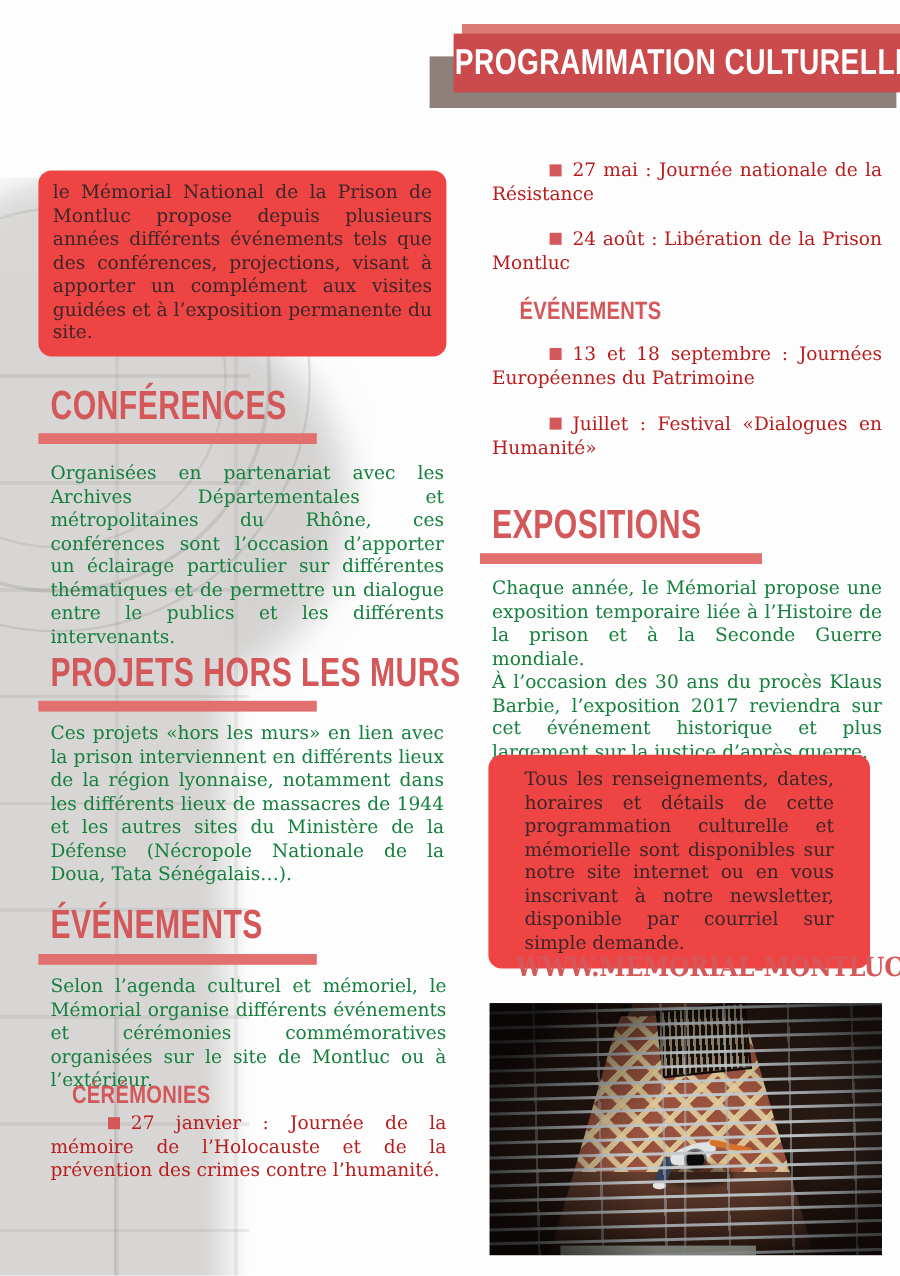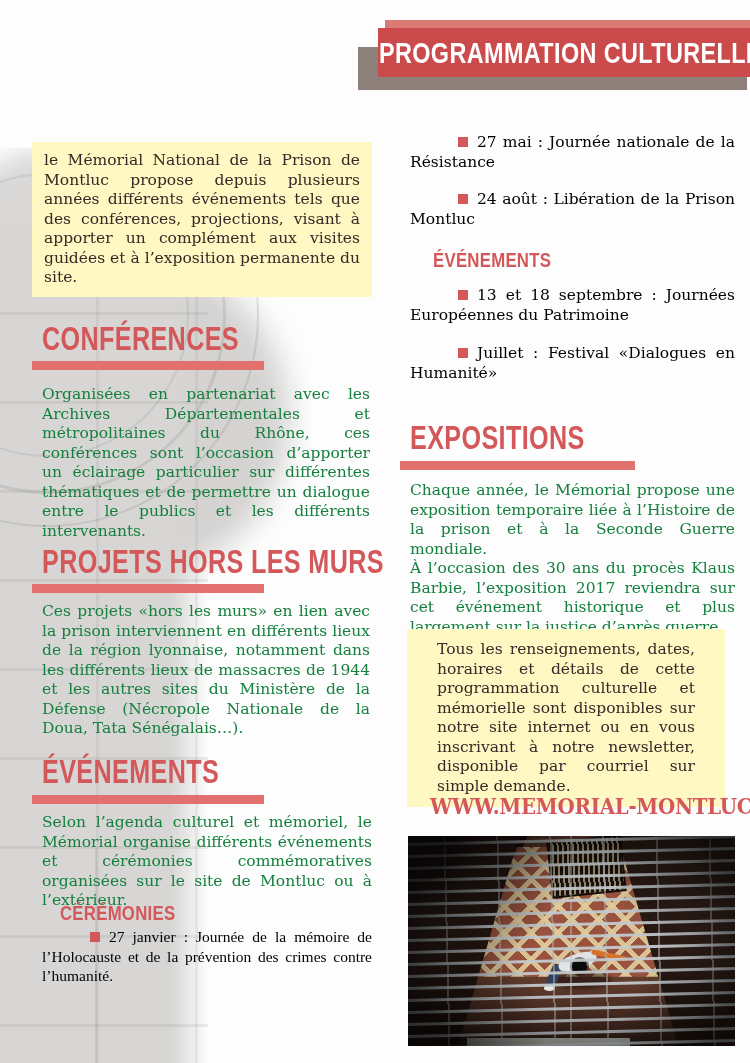--- a/index.html
+++ b/index.html
@@ -34,23 +34,23 @@
 
   
   .h-red{color:#d4575a;font-family:"Liberation Sans",sans-serif;font-weight:bold;
     font-size:34px;line-height:36px;text-decoration:underline;}
   .h-red>span{display:inline-block;transform:scaleX(.74);transform-origin:0 50%;white-space:nowrap;letter-spacing:.5px;}
   .h-bar{height:9px;background:#e2706e;}
   .para{font-size:15.5px;line-height:19.5px;color:#15803d;text-align:justify;margin:0;}
   .pre{white-space:pre-line;}
   .subhead{color:#d4575a;font-family:"Liberation Sans",sans-serif;font-weight:bold;font-size:21px;}
   .subhead>span{display:inline-block;transform:scaleX(.8);transform-origin:0 50%;white-space:nowrap;letter-spacing:.3px;}
-  .bullet{font-size:15.5px;line-height:19.5px;color:#000000;text-align:justify;margin:0;text-indent:48px;}
+  .bullet{font-size:15.5px;line-height:19.5px;color:#b91c1c;text-align:justify;margin:0;text-indent:48px;}
   .sq{display:inline-block;width:10px;height:10px;background:#d4575a;margin-right:9px;}
-  .red-box{background:#fef9c3;color:#3b2628;box-sizing:border-box;}
+  .red-box{background:#ef4444;color:#3b2628;box-sizing:border-box;border-radius:11px;}
   .red-box .para{color:#3b2628;}
 
   
   .website{left:400px;top:793px;width:325px;text-align:center;color:#d4575a;
     font-family:"DejaVu Serif",serif;font-weight:bold;font-size:22px;}
   .website>span{display:inline-block;transform:scaleX(.9);white-space:nowrap;letter-spacing:-.3px;}
 
   
   .photo{left:408px;top:836px;width:317px;height:210px;background:#17100e;overflow:hidden;}
   .ph-wall-l{position:absolute;left:0;top:0;width:34%;height:100%;
@@ -133,21 +133,21 @@
 
 <div class="abs h-red" style="left:32px;top:753px;">
   <span>ÉVÉNEMENTS</span>
 </div>
 <div class="abs h-bar" style="left:32px;top:795px;width:222px;"></div>
 <p class="abs para" style="left:32px;top:813px;width:330px;">Selon l’agenda culturel et mémoriel, le Mémorial organise différents événements et cérémonies commémoratives organisées sur le site de Montluc ou à l’extérieur.</p>
 
 <div class="abs subhead" style="left:50px;top:901px;">
   <span>CÉRÉMONIES</span>
 </div>
-<p class="abs bullet" style="left:32px;top:927px;width:330px;font-family:Liberation Serif, serif;">
+<p class="abs bullet" style="left:32px;top:927px;width:330px;">
   <span class="sq"></span><span>27 janvier : Journée de la mémoire de l’Holocauste et de la prévention des crimes contre l’humanité.</span>
 </p>
 
 <p class="abs bullet" style="left:400px;top:133px;width:325px;">
   <span class="sq"></span><span>27 mai : Journée nationale de la Résistance</span>
 </p>
 <p class="abs bullet" style="left:400px;top:190px;width:325px;">
   <span class="sq"></span><span>24 août : Libération de la Prison Montluc</span>
 </p>
 

